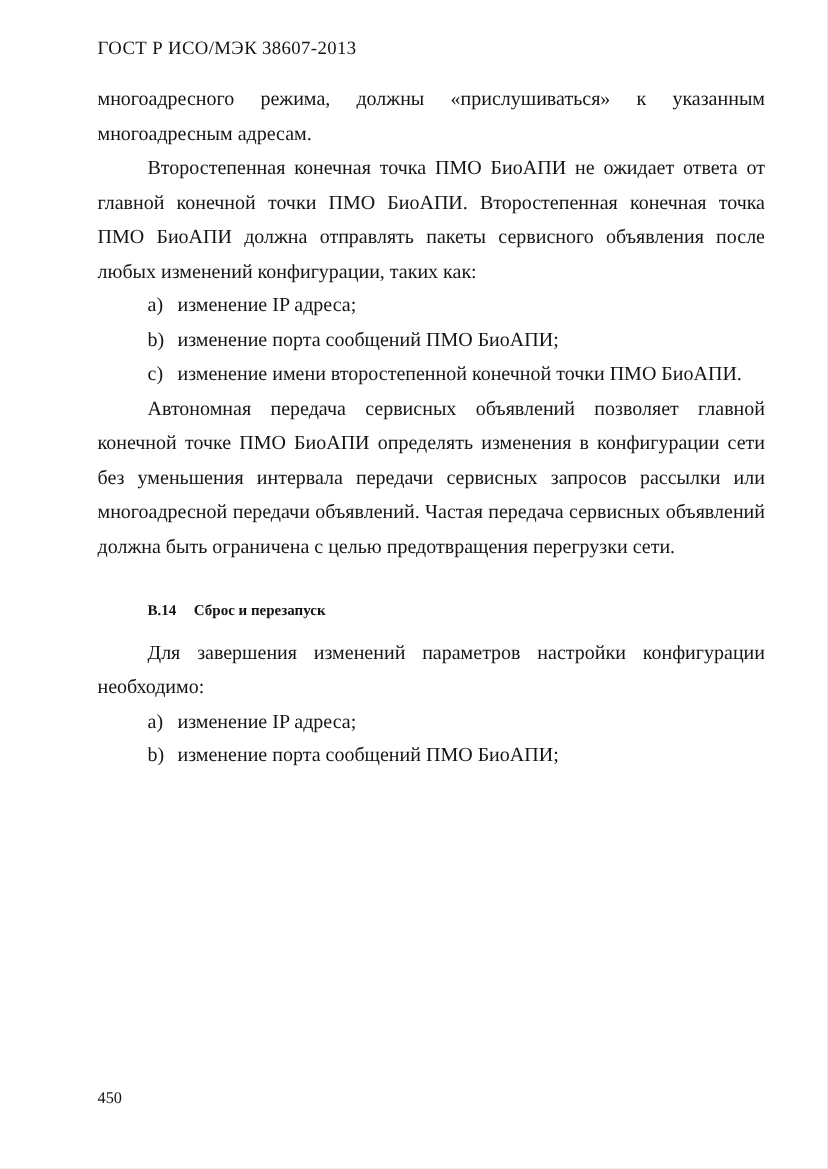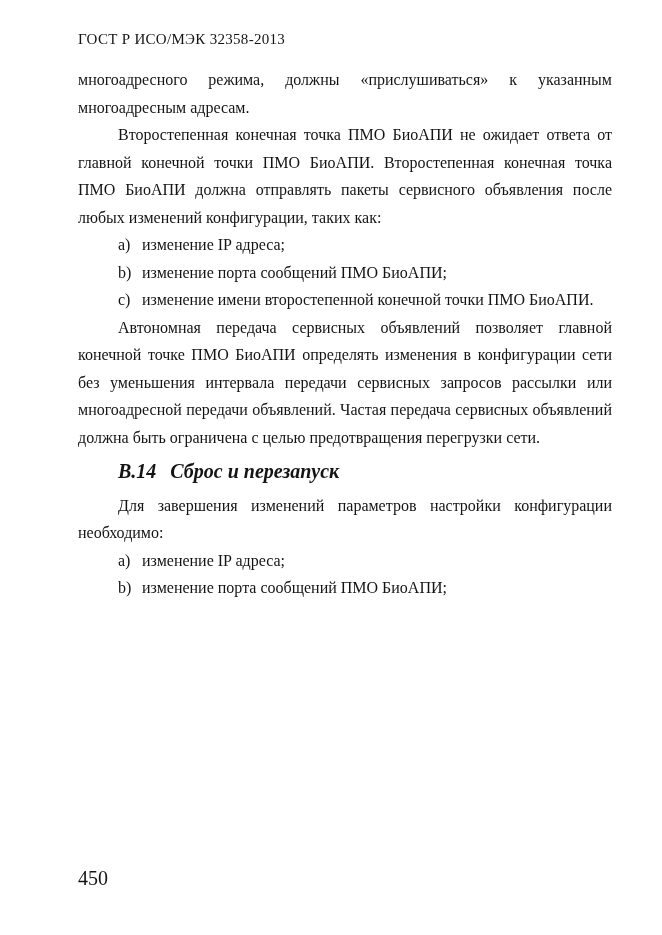--- a/index.html
+++ b/index.html
@@ -38,44 +38,43 @@
   .list-item {
     text-indent: 0 !important;
     padding-left: 40px;
     text-align: left;
   }
   .list-marker {
     display: inline-block;
     min-width: 24px;
   }
   .section-heading {
-    font-size: 20px;
+    font-size: 12px;
     line-height: 27.5px;
     font-weight: bold;
-    margin: 7px 0 6px 0;
+    margin: 24px 0 6px 0;
     text-indent: 40px;
-    font-style: italic;
   }
   .section-heading .heading-number {
     margin-right: 14px;
   }
   .page-number {
     position: absolute;
     left: 78px;
     bottom: 48px;
-    font-size: 20px;
+    font-size: 13px;
     line-height: 18px;
   }
 </style>
 </head>
 <body>
 
 <div class="page">
 
-  <div class="doc-header">ГОСТ Р ИСО/МЭК 32358-2013</div>
+  <div class="doc-header">ГОСТ Р ИСО/МЭК 38607-2013</div>
 
   <div class="body-text">
 
     <p class="no-indent">многоадресного режима, должны «прислушиваться» к указанным многоадресным адресам.</p>
 
     <p>Второстепенная конечная точка ПМО БиоАПИ не ожидает ответа от главной конечной точки ПМО БиоАПИ. Второстепенная конечная точка ПМО БиоАПИ должна отправлять пакеты сервисного объявления после любых изменений конфигурации, таких как:</p>
 
     <div>
       <p class="list-item">
         <span class="list-marker">a)</span><span>изменение IP адреса;</span>

